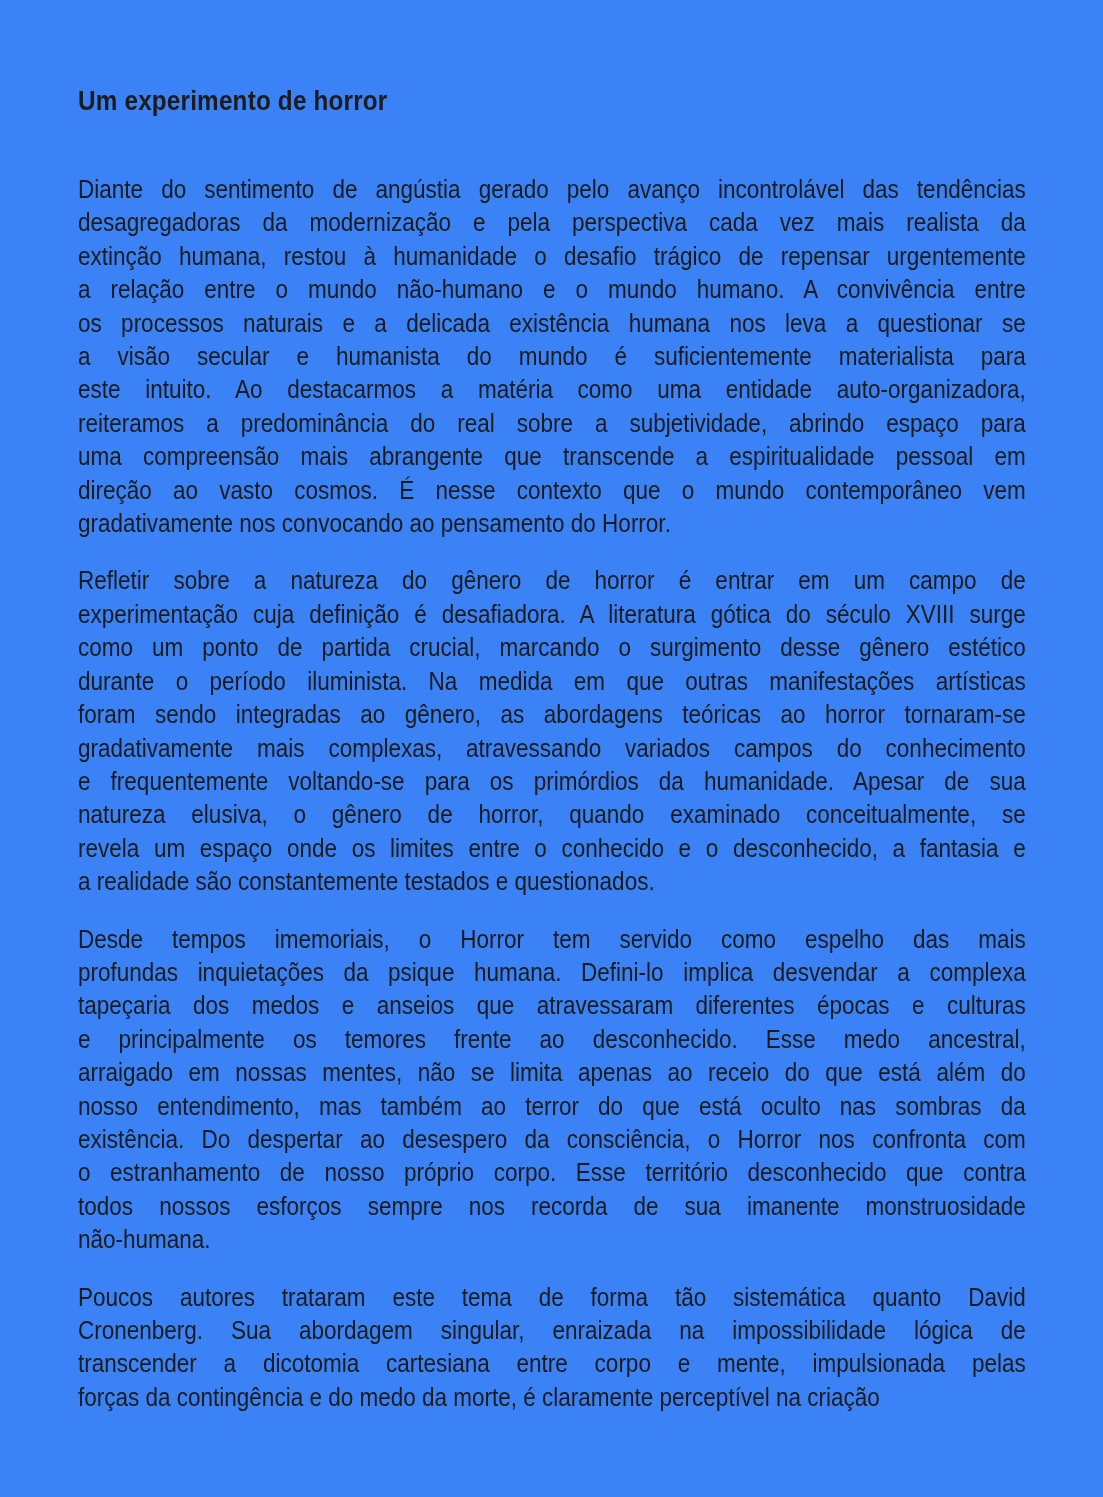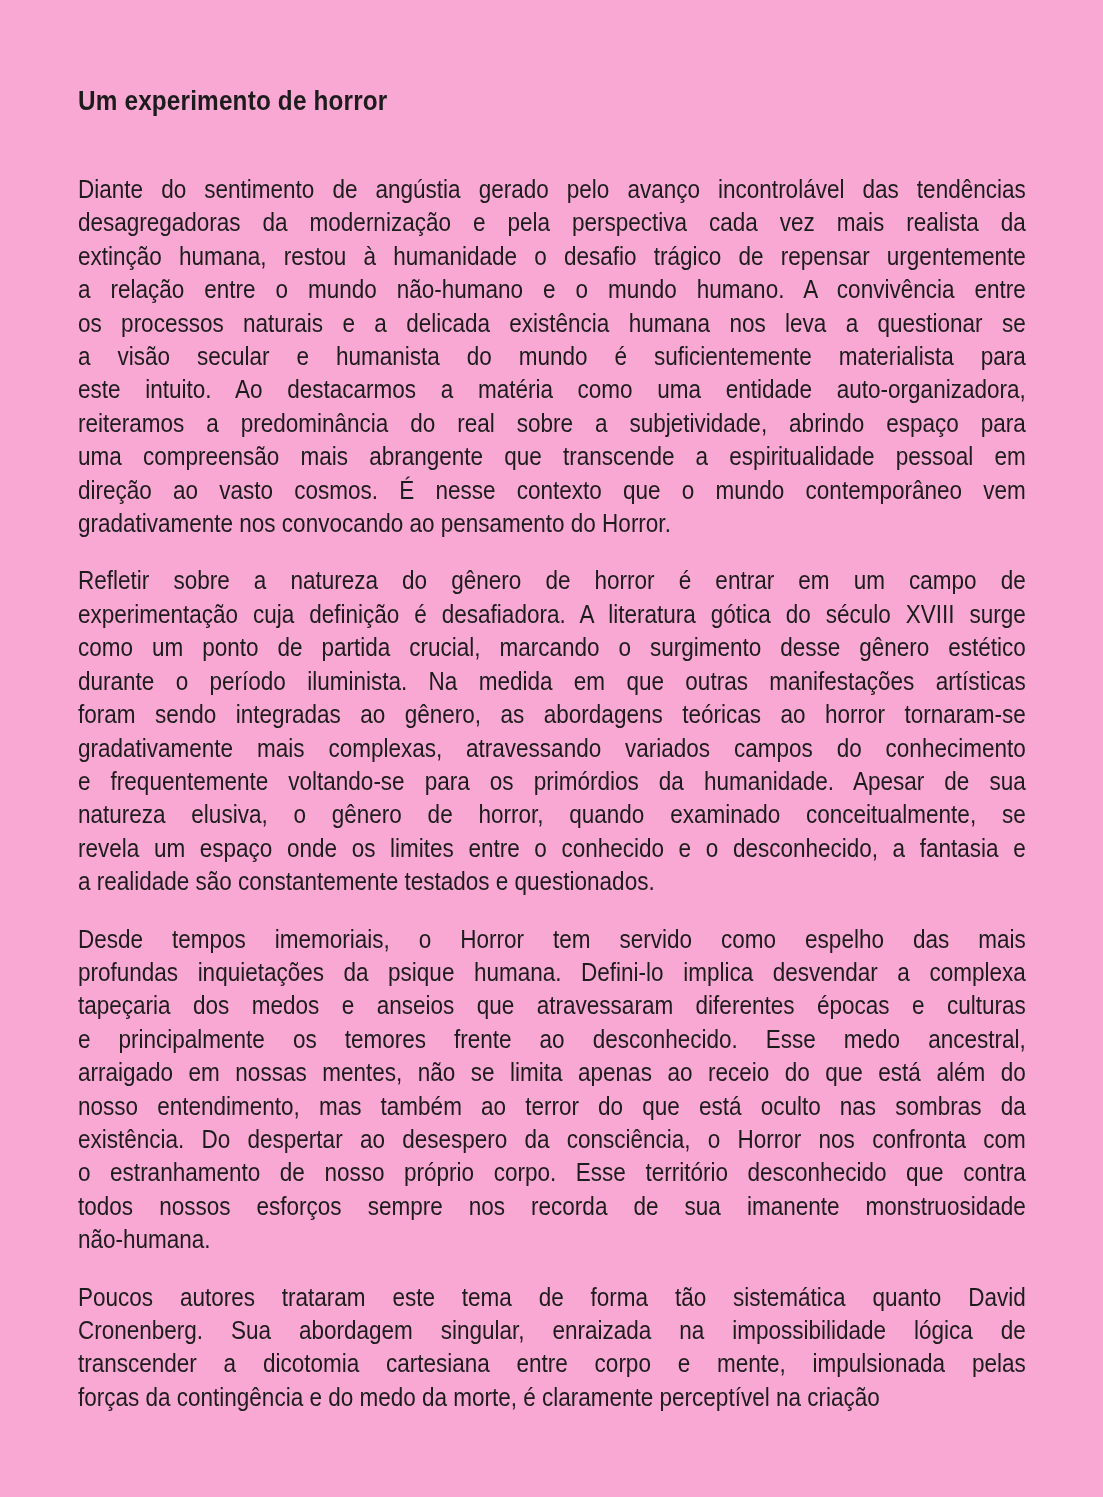--- a/index.html
+++ b/index.html
@@ -11,21 +11,21 @@
     width: 1103px;
     height: 1497px;
     position: relative;
     overflow: hidden;
     font-family: "Liberation Sans", sans-serif;
     color: #1c1c1c;
   }
   .page {
     position: absolute;
     inset: 0;
-    background: #f9a8d4;
+    background: #3b82f6;
   }
   .content {
     position: absolute;
     left: 78px;
     top: 84px;
     width: 1053px;               
     transform: scaleX(0.9);     
     transform-origin: 0 0;
   }
   .doc-title {

